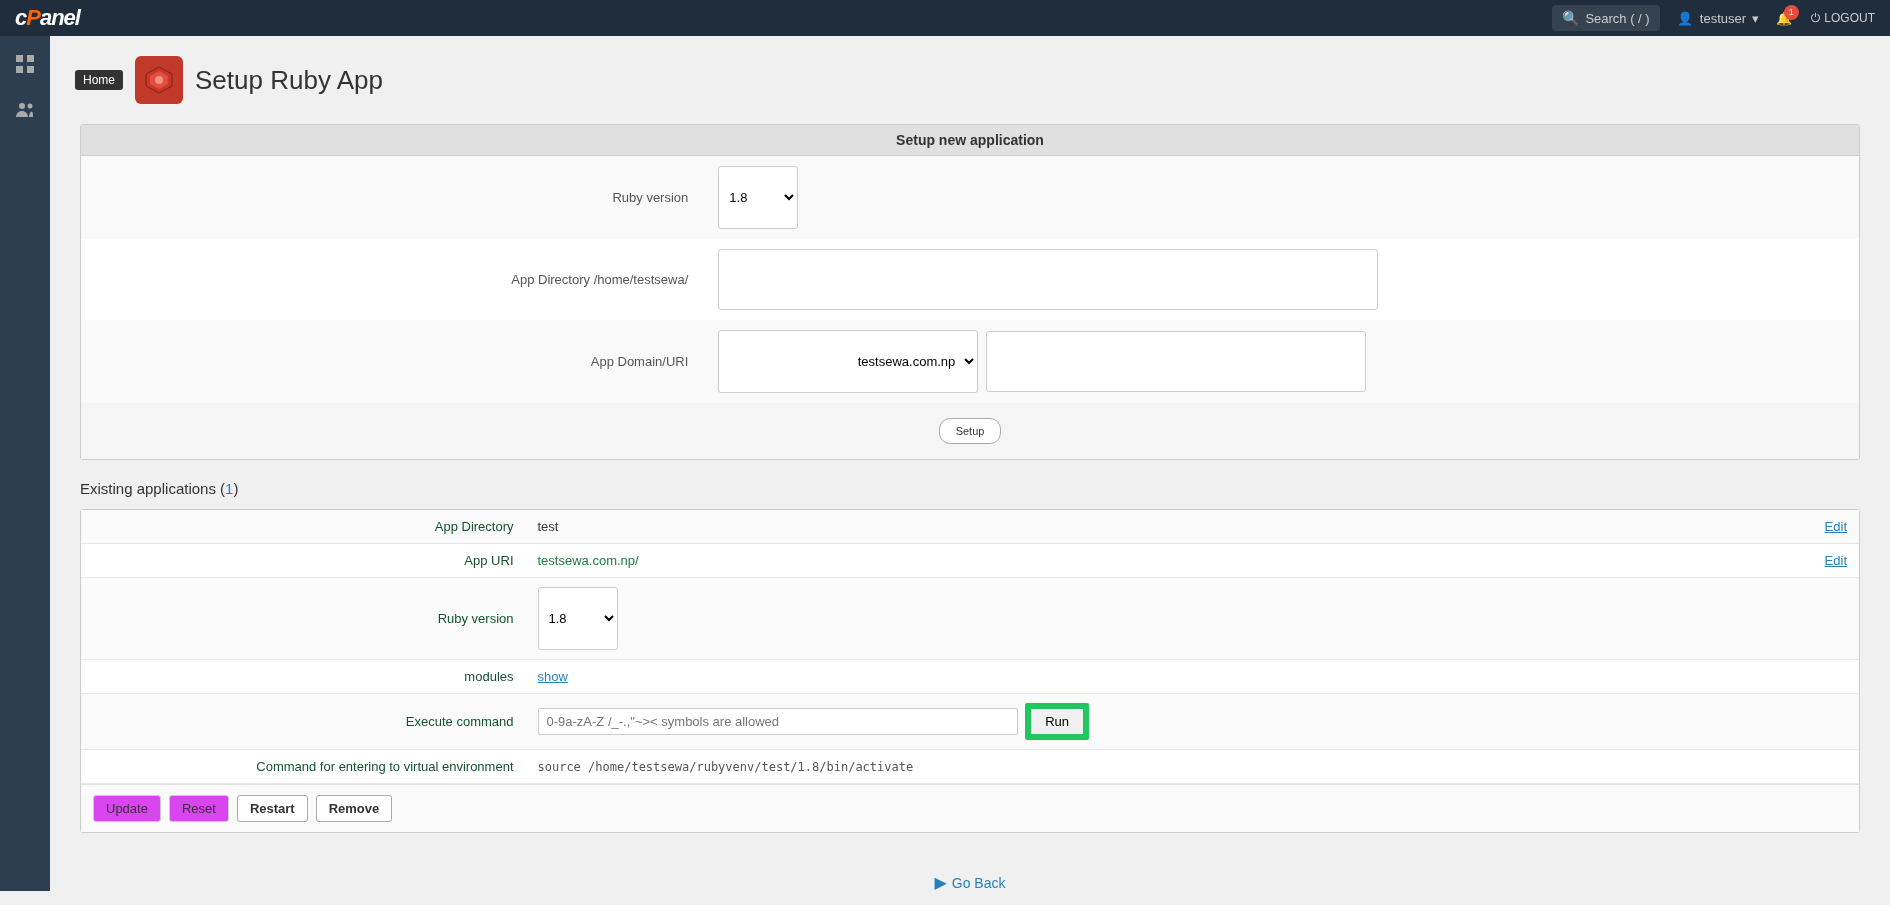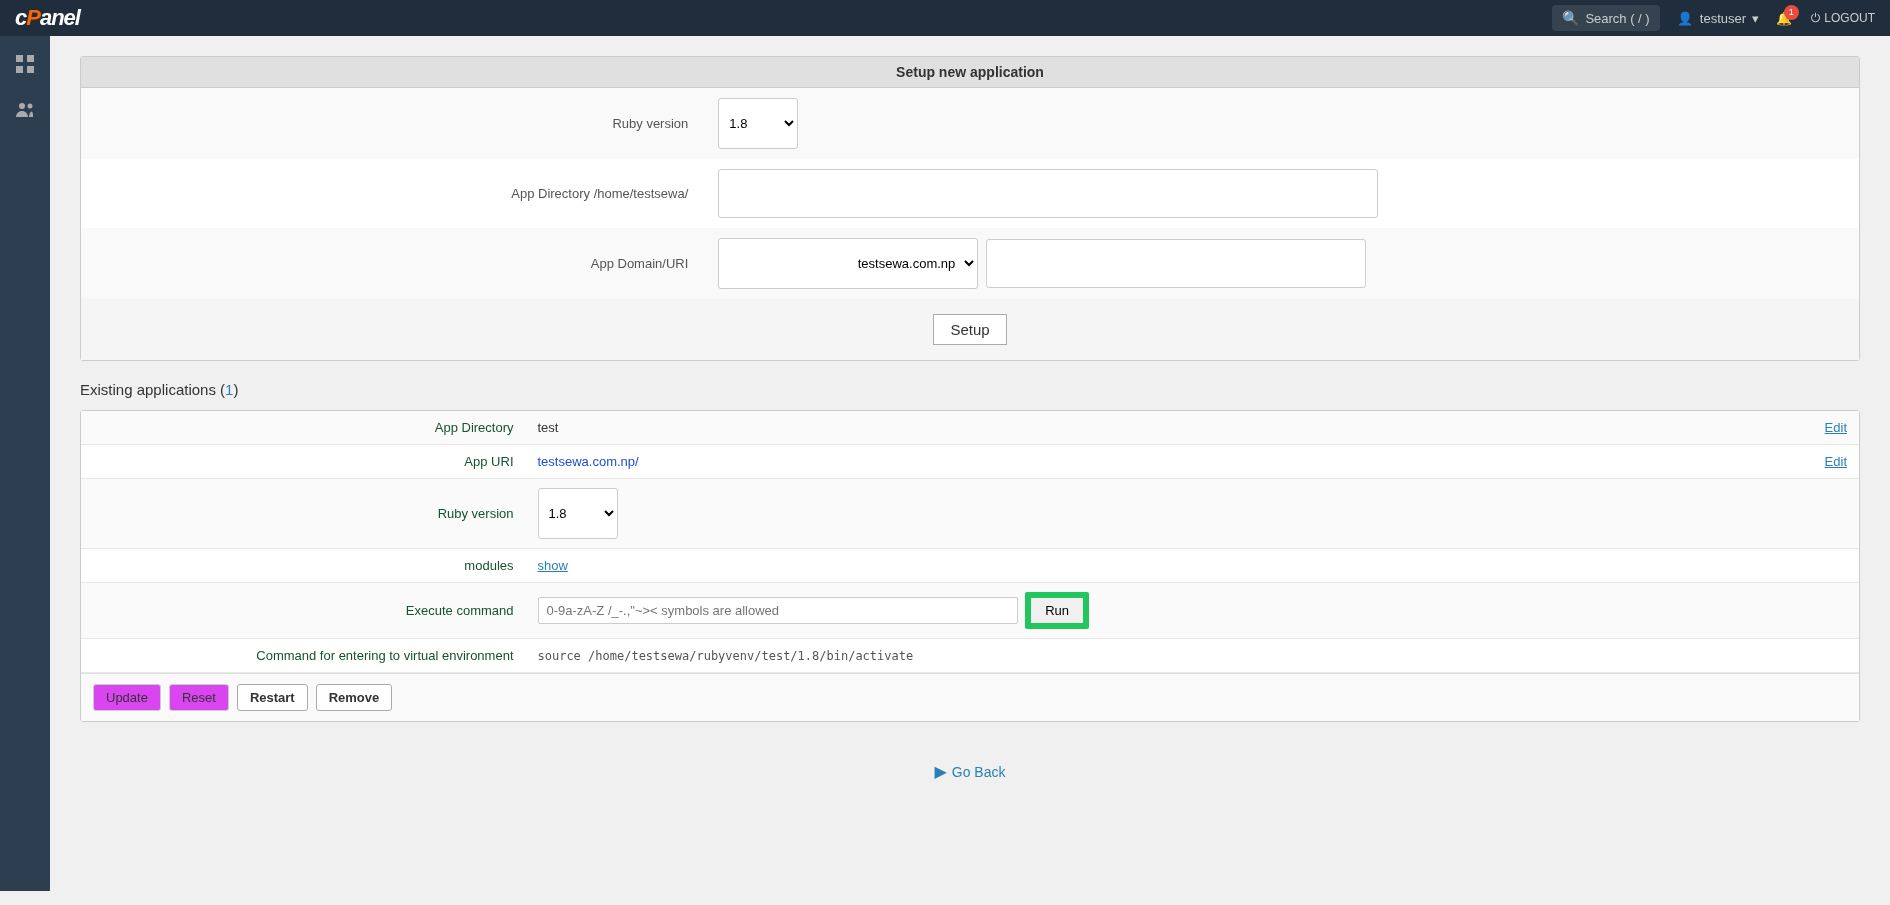--- a/index.html
+++ b/index.html
@@ -84,48 +84,48 @@
 
     
     .form-table { width: 100%; border-collapse: collapse; }
     .form-table tr td { padding: 10px 15px; vertical-align: middle; }
     .form-table tr:nth-child(odd) { background: #f9f9f9; }
     .form-table tr:nth-child(even) { background: #fff; }
     .label-cell { text-align: right; width: 35%; color: #555; padding-right: 10px; }
     .value-cell { text-align: left; }
 
     select.form-control, input.form-control {
-      border: 1px solid #ccc; border-radius: 3px; padding: 16px 6px;
+      border: 1px solid #ccc; border-radius: 3px; padding: 22px 6px;
       font-size: 13px; background: #fff;
     }
     select.small { width: 80px; }
     input.medium { width: 400px; }
     input.large { width: 660px; }
     select.domain-select { width: 260px; text-align: right; }
 
     .setup-btn-row { text-align: center; padding: 15px; background: #f5f5f5; }
     .btn {
       border: 1px solid #ccc; background: #f5f5f5; padding: 6px 16px;
-      border-radius: 0; cursor: pointer; font-size: 15px; color: #333;
+      border-radius: 11px; cursor: pointer; font-size: 11px; color: #333;
     }
     .btn-primary { background: #fff; border-color: #aaa; }
 
     
     .section-title { font-size: 15px; margin-bottom: 12px; color: #333; }
     .section-title a { color: #2980b9; text-decoration: none; }
 
     .app-table { width: 100%; border-collapse: collapse; }
     .app-table tr td { padding: 9px 12px; vertical-align: middle; border-bottom: 1px solid #e8e8e8; }
     .app-table tr:nth-child(odd) { background: #fafafa; }
     .app-table tr:nth-child(even) { background: #fff; }
     .app-table .row-label { text-align: right; color: #14532d; width: 25%; padding-right: 12px; }
     .app-table .row-value { color: #333; }
     .app-table .row-action { text-align: right; }
     .edit-link { color: #2980b9; text-decoration: underline; cursor: pointer; }
-    .app-link { color: #1d4ed8; text-decoration: none; cursor: pointer; }
+    .app-link { color: #15803d; text-decoration: none; cursor: pointer; }
     .show-link { color: #2980b9; text-decoration: underline; cursor: pointer; }
 
     .execute-input {
       width: 480px; border: 1px solid #ccc; padding: 5px 8px;
       font-size: 13px; border-radius: 2px; color: #999;
     }
     .run-btn {
       border: 6px solid #22c55e; background: #f0f0f0; padding: 5px 14px;
       cursor: pointer; font-size: 13px; border-radius: 2px; margin-left: 4px;
     }
@@ -186,20 +186,33 @@
         <circle cx="7" cy="6" r="3"></circle>
           <path d="M1 17c0-3.3 2.7-6 6-6s6 2.7 6 6"></path>
         <circle cx="15" cy="6" r="2.5"></circle>
           <path d="M14 17c0-2.2 0.9-4.1 2.3-5.4C17.1 11.2 18 13 18 15v2"></path>
       </svg>
     </div>
   </aside>
 
   <main class="main">
 
+    <div class="page-title-area">
+      <div style="position:relative; display:inline-flex; align-items:center;">
+        <span class="home-tooltip">Home</span>
+      </div>
+      <div class="page-icon">
+        <svg width="30" height="30" viewBox="0 0 30 30" fill="none">
+          <polygon points="15,2 28,9 28,21 15,28 2,21 2,9" fill="#c0392b" stroke="#8e1a0e" stroke-width="1"></polygon>
+          <polygon points="15,6 24,11 24,19 15,24 6,19 6,11" fill="#e74c3c"></polygon>
+          <circle cx="15" cy="15" r="4" fill="#fff" opacity="0.4"></circle>
+        </svg>
+      </div>
+      <h1 class="page-title">Setup Ruby App</h1>
+    </div>
 
     <div class="panel">
       <div class="panel-header">Setup new application</div>
       <div class="panel-body">
         <table class="form-table">
           <tbody>
               <tr>
             <td class="label-cell">Ruby version</td>
             <td class="value-cell">
               <select class="form-control small">

